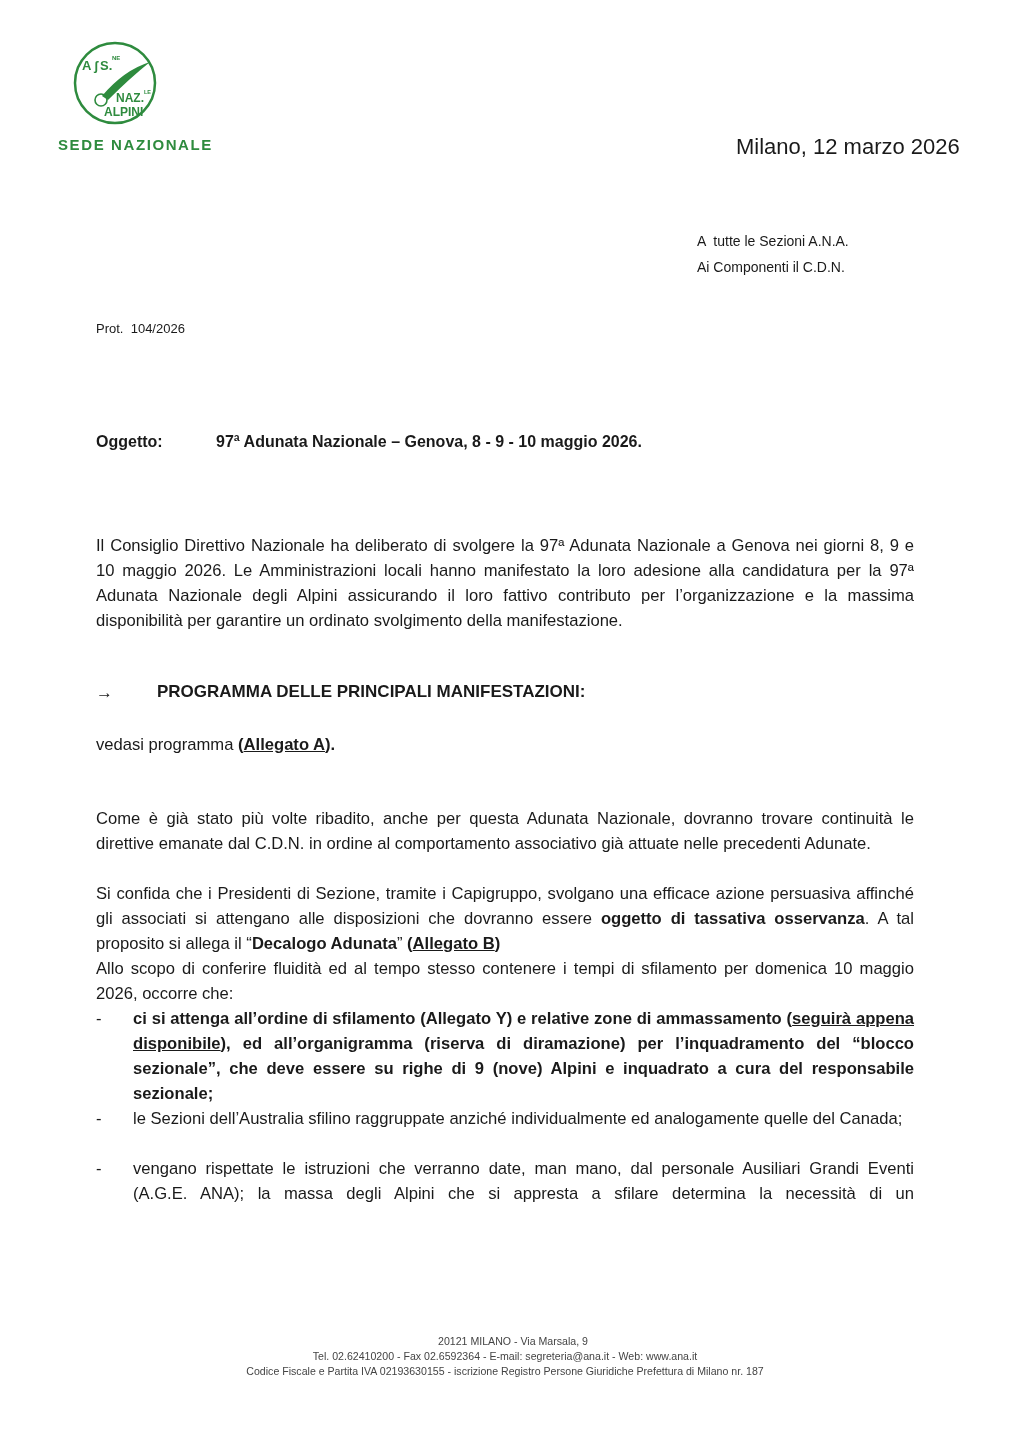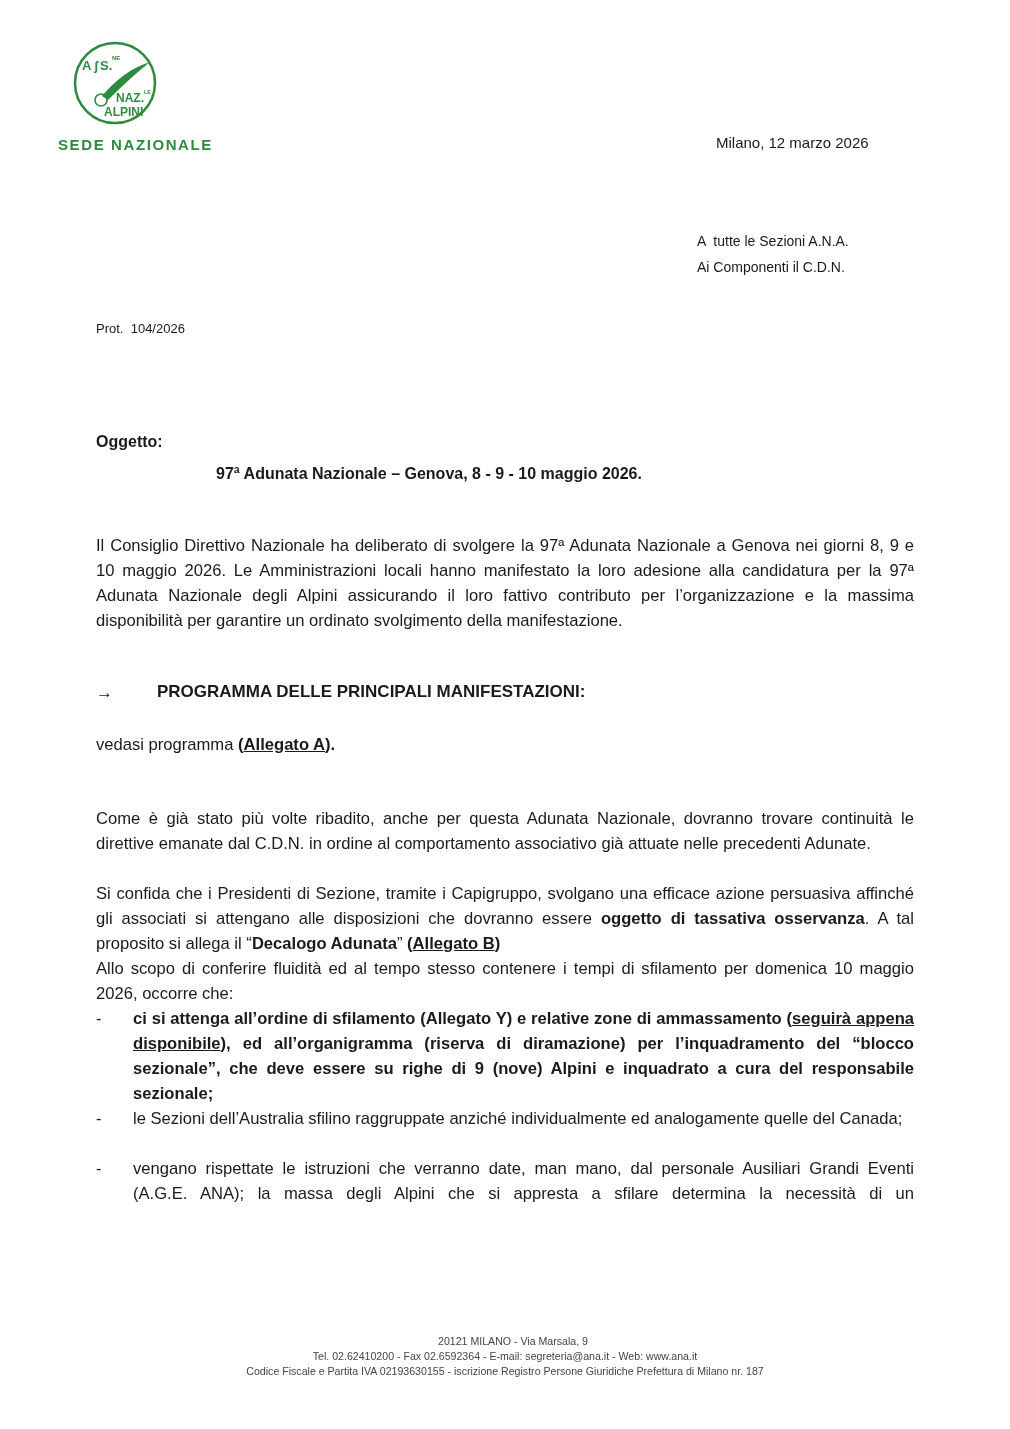--- a/index.html
+++ b/index.html
@@ -2,21 +2,21 @@
 <html><head>
 <meta charset="utf-8">
 <style>
   html, body { margin:0; padding:0; background:#ffffff; }
   body { width:1010px; height:1429px; position:relative; overflow:hidden;
          font-family:"Liberation Sans", sans-serif; color:#1a1a1a; }
   .doc { font-family:"Liberation Sans", sans-serif; font-size:17.2px; }
   .abs { position:absolute; }
   .logo { left:72px; top:40px; width:86px; height:86px; }
   .sede { left:58px; top:136px; font-size:15px; font-weight:bold; letter-spacing:1.6px; color:#2e8b3e; }
-  .date { left:716px; top:134px; font-size:15px; }
+  .date { left:736px; top:134px; font-size:22px; }
   .rcpt { left:697px; font-size:14px; }
   .prot { left:96px; top:321px; font-size:13px; }
   .subj { top:433px; font-size:16px; font-weight:bold; }
   .para { left:96px; width:818px; line-height:25px; text-align:justify; font-size:16.6px; }
   .last-left { text-align-last:left; }
   .bold { font-weight:bold; }
   .u { text-decoration:underline; }
   .bullet { position:absolute; left:96px; width:818px; font-size:16.6px; line-height:25px; }
   .bullet .dash { position:absolute; left:0; top:0; }
   .bullet .btxt { margin-left:37px; text-align:justify; }
@@ -46,21 +46,21 @@
   <div class="abs sede">SEDE NAZIONALE</div>
 
   <div class="abs date">Milano, 12 marzo 2026</div>
 
   <div class="abs rcpt" style="top:233px; white-space:pre;">A  tutte le Sezioni A.N.A.</div>
   <div class="abs rcpt" style="top:259px;">Ai Componenti il C.D.N.</div>
 
   <div class="abs prot" style="white-space:pre;">Prot.  104/2026</div>
 
   <div class="abs subj" style="left:96px;">Oggetto:</div>
-  <div class="abs subj" style="left:216px;margin-top:32px;">97ª Adunata Nazionale – Genova, 8 - 9 - 10 maggio 2026.</div>
+  <div class="abs subj" style="left:216px;">97ª Adunata Nazionale – Genova, 8 - 9 - 10 maggio 2026.</div>
 
   <div class="abs para last-left" style="top:533px;">Il Consiglio Direttivo Nazionale ha deliberato di svolgere la 97ª Adunata Nazionale a Genova nei giorni 8, 9 e 10 maggio 2026. Le Amministrazioni locali hanno manifestato la loro adesione alla candidatura per la 97ª Adunata Nazionale degli Alpini assicurando il loro fattivo contributo per l’organizzazione e la massima disponibilità per garantire un ordinato svolgimento della manifestazione.</div>
 
   <div class="abs arrow">→</div>
   <div class="abs prog">PROGRAMMA DELLE PRINCIPALI MANIFESTAZIONI:</div>
 
   <div class="abs para" style="top:732px;">
     <span>vedasi programma </span><span class="bold">(</span><span class="bold u">Allegato A</span><span class="bold">).</span>
   </div>
 

